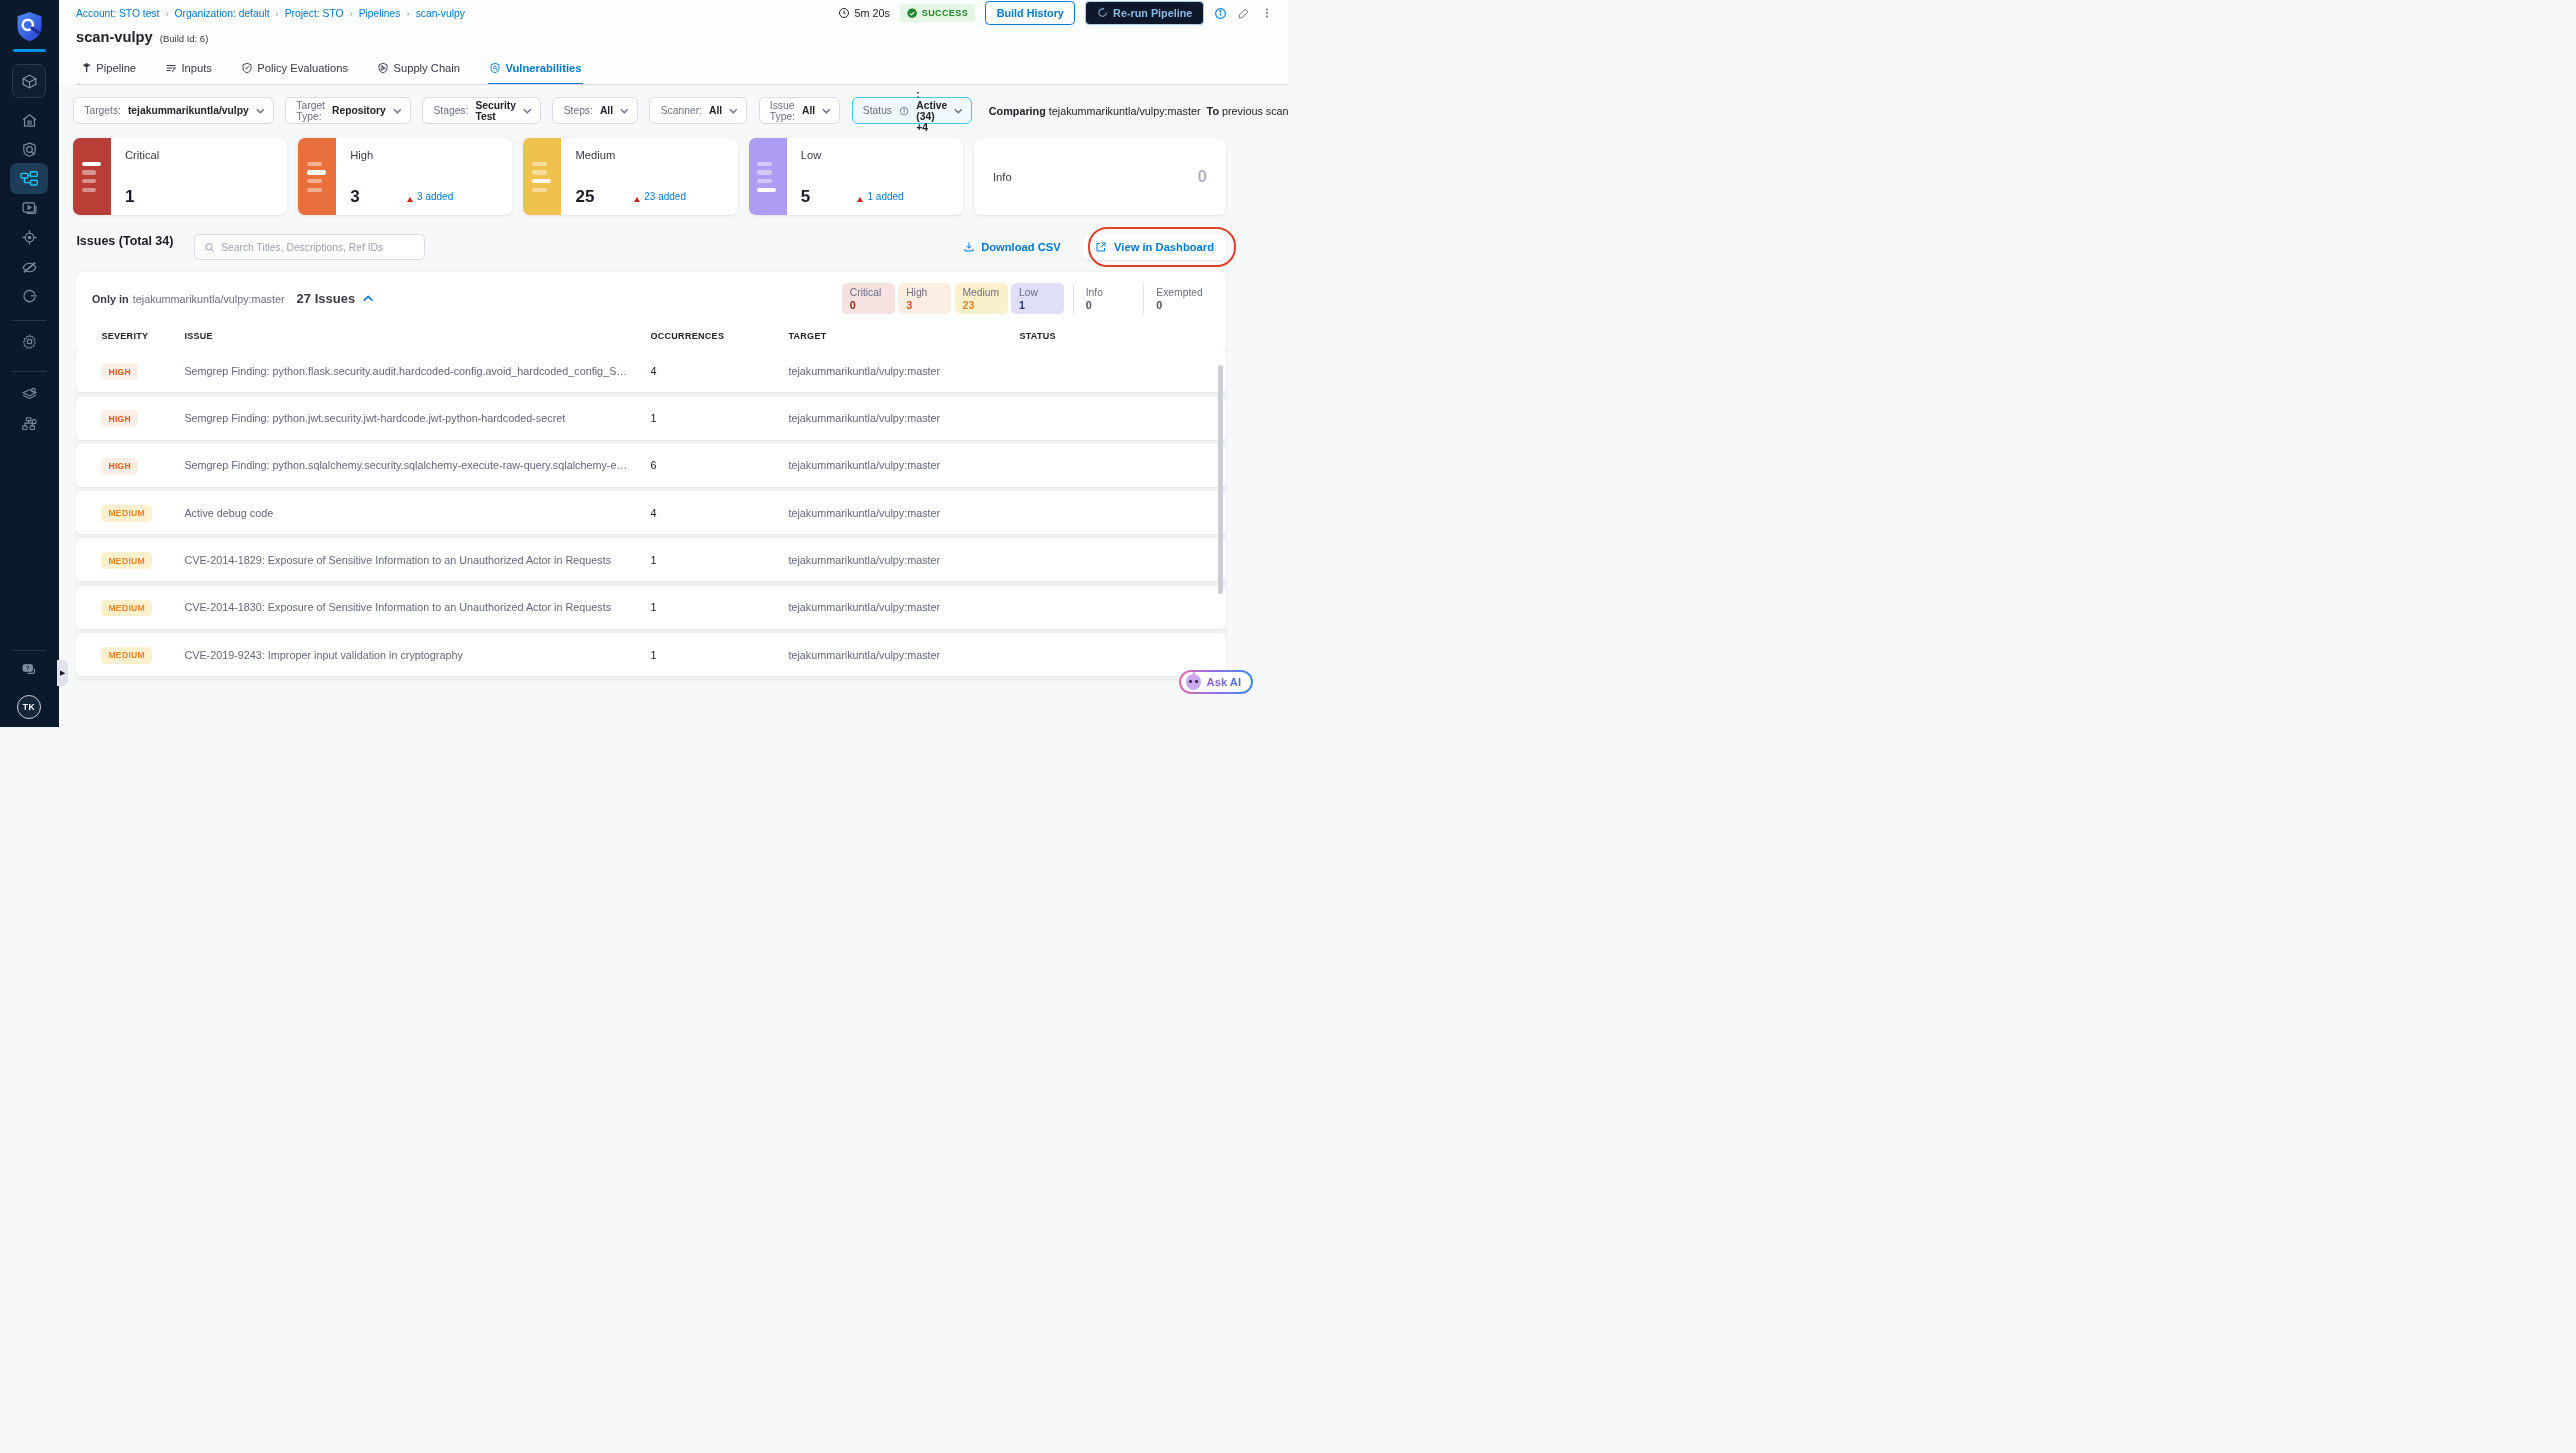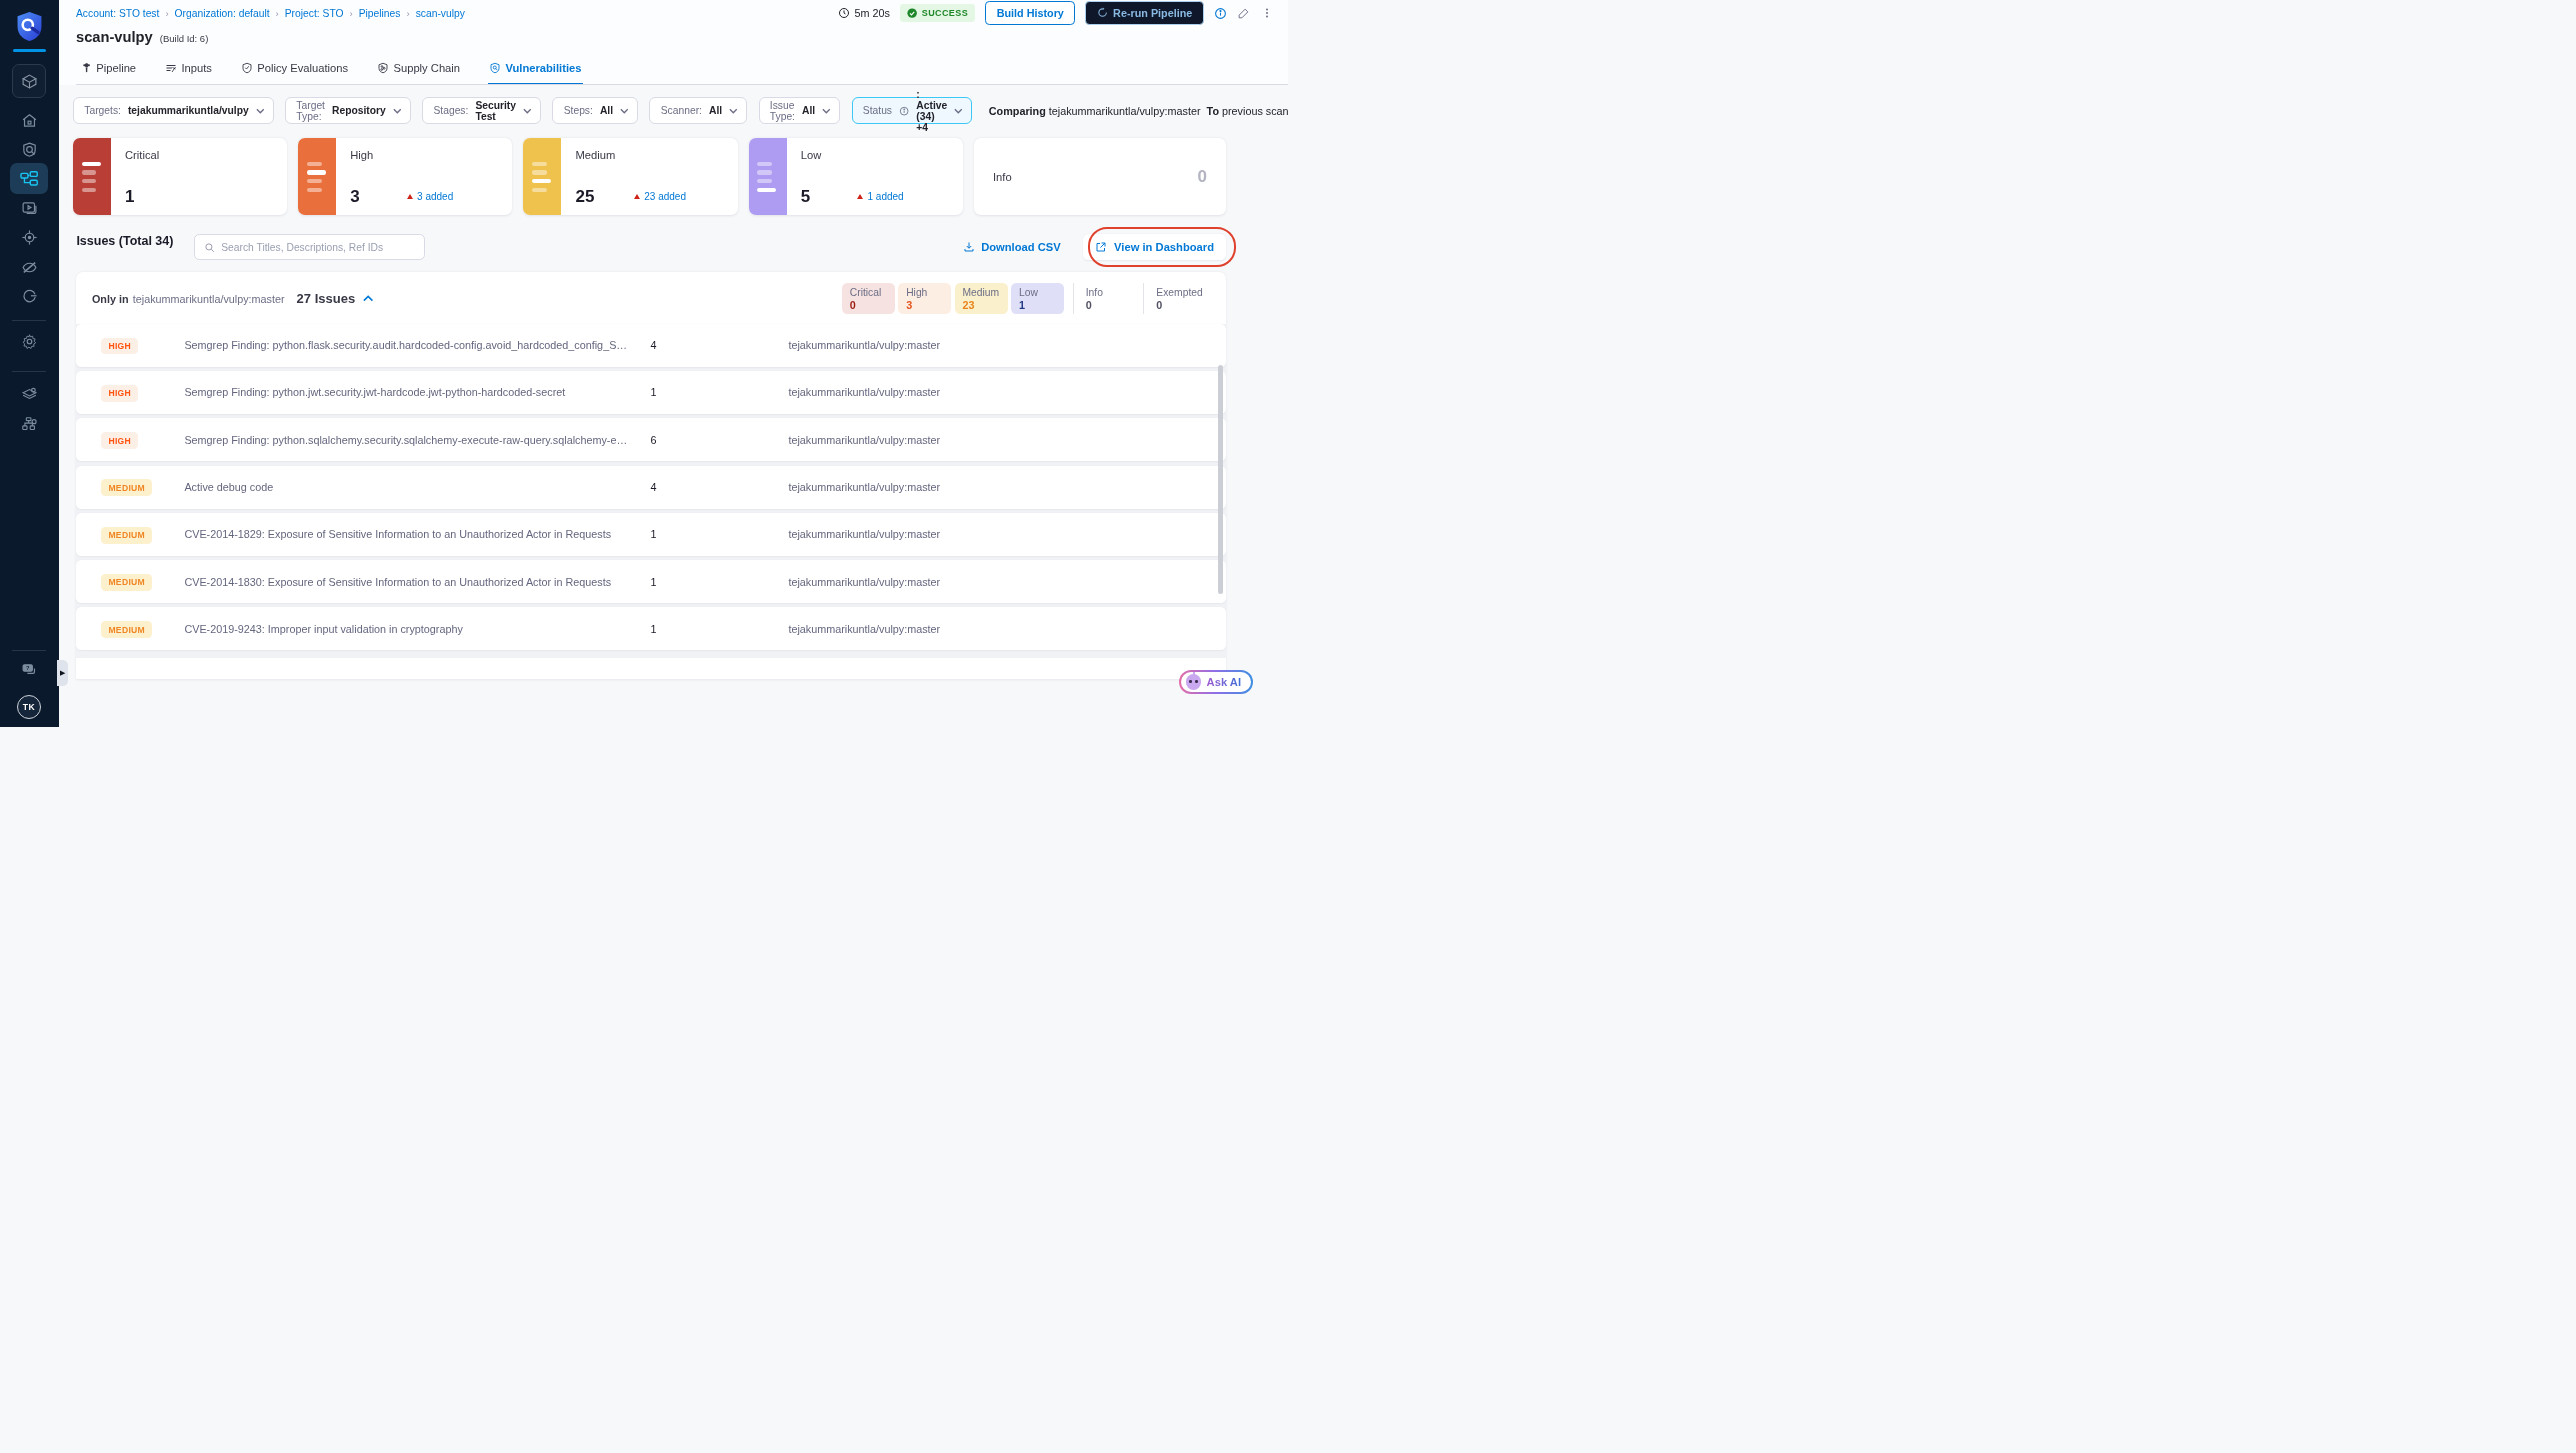--- a/index.html
+++ b/index.html
@@ -57,21 +57,21 @@
   .strip { width:38px; display:flex; flex-direction:column; justify-content:center; gap:4.3px; padding-left:8.6px; }
   .strip .bar { width:14.7px; height:4.3px; border-radius:2.2px; background:rgba(255,255,255,.45); }
   .sc0 .strip { background:#b93e35; } .sc0 .bar:nth-child(1){ background:#fff; width:19px; }
   .sc1 .strip { background:#e9703d; } .sc1 .bar:nth-child(2){ background:#fff; width:19px; }
   .sc2 .strip { background:#efc14d; } .sc2 .bar:nth-child(3){ background:#fff; width:19px; }
   .sc3 .strip { background:#ae9bf2; } .sc3 .bar:nth-child(4){ background:#fff; width:19px; }
   .sev-body { flex:1; padding:10.3px 12px 8.6px 14px; display:flex; flex-direction:column; }
   .sev-label { font-size:11.2px; color:#383946; }
   .sev-count-row { margin-top:auto; display:flex; align-items:center; }
   .sev-count { font-size:17px; font-weight:bold; color:#1b1b28; }
-  .added { display:flex; align-items:center; gap:4.3px; margin:0 auto; font-size:10px; color:#0278d5; }
+  .added { display:flex; align-items:flex-end; gap:4.3px; margin:0 auto; font-size:10px; color:#0278d5; }
   .tri-up { width:0; height:0; border-left:3.4px solid transparent; border-right:3.4px solid transparent; border-bottom:5.2px solid #cf2318; }
   .info-card { flex:1; height:77px; background:#fff; border-radius:7px; box-shadow:0 0.9px 2.6px rgba(40,41,61,.10); display:flex; align-items:center; justify-content:space-between; padding:0 19px; }
   .info-label { font-size:11.2px; color:#383946; }
   .info-count { font-size:17px; font-weight:bold; color:#b3b4c1; }
 
   
   .issues-toolbar { display:flex; align-items:flex-start; margin:19px 48px 0 3.4px; position:relative; }
   .issues-title { font-size:12.5px; font-weight:bold; color:#1b1b28; }
   .search-box { display:flex; align-items:center; gap:6px; background:#fff; border:0.9px solid #d9dae5; border-radius:5.2px; height:26px; width:231px; margin-left:21px; padding:0 8.6px; color:#9293ab; }
   .search-box input { border:none; outline:none; font-size:10.3px; width:100%; font-family:inherit; color:#22222a; background:transparent; }
@@ -576,20 +576,27 @@
           <div class="sum-badge sb-plain">
               <div class="sl">Info</div>
               <div class="sv">0</div>
             </div>
           <div class="sum-badge sb-plain">
               <div class="sl">Exempted</div>
               <div class="sv">0</div>
             </div>
         </div>
       </div>
+      <div class="grid col-head">
+        <span>SEVERITY</span>
+          <span>ISSUE</span>
+          <span>OCCURRENCES</span>
+          <span>TARGET</span>
+          <span>STATUS</span>
+      </div>
       <div class="rows">
         <div class="grid row">
           <span><span class="sev-chip sev-high">HIGH</span></span>
           <span class="issue-text">Semgrep Finding: python.flask.security.audit.hardcoded-config.avoid_hardcoded_config_SECR...</span>
           <span class="occ">4</span>
           <span class="target">tejakummarikuntla/vulpy:master</span>
             <span></span>
         </div>
         <div class="grid row">
           <span><span class="sev-chip sev-high">HIGH</span></span>

